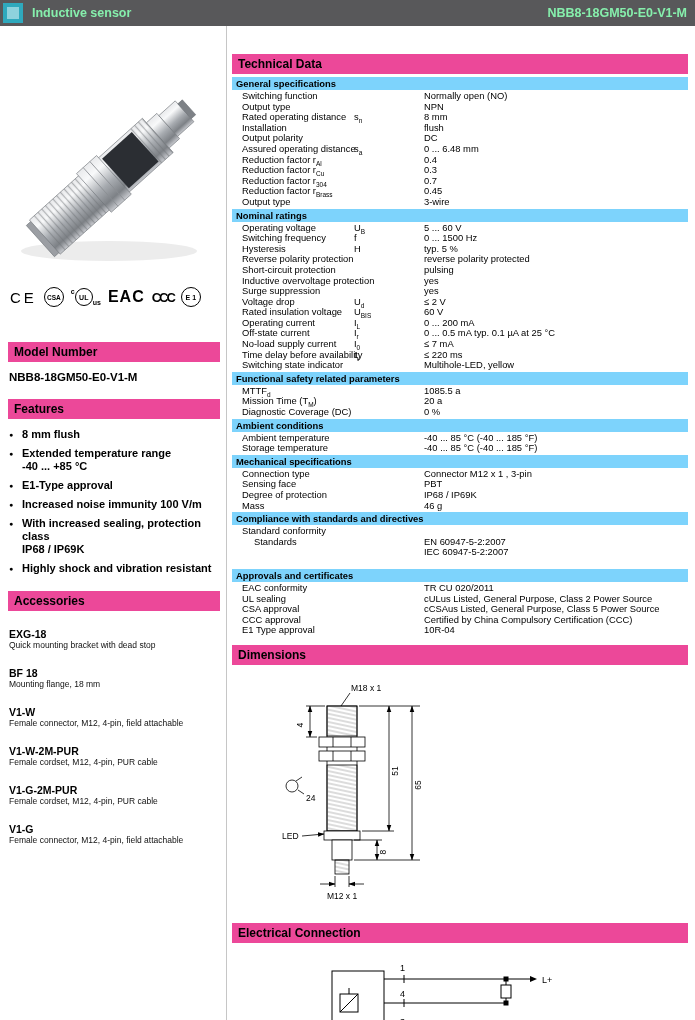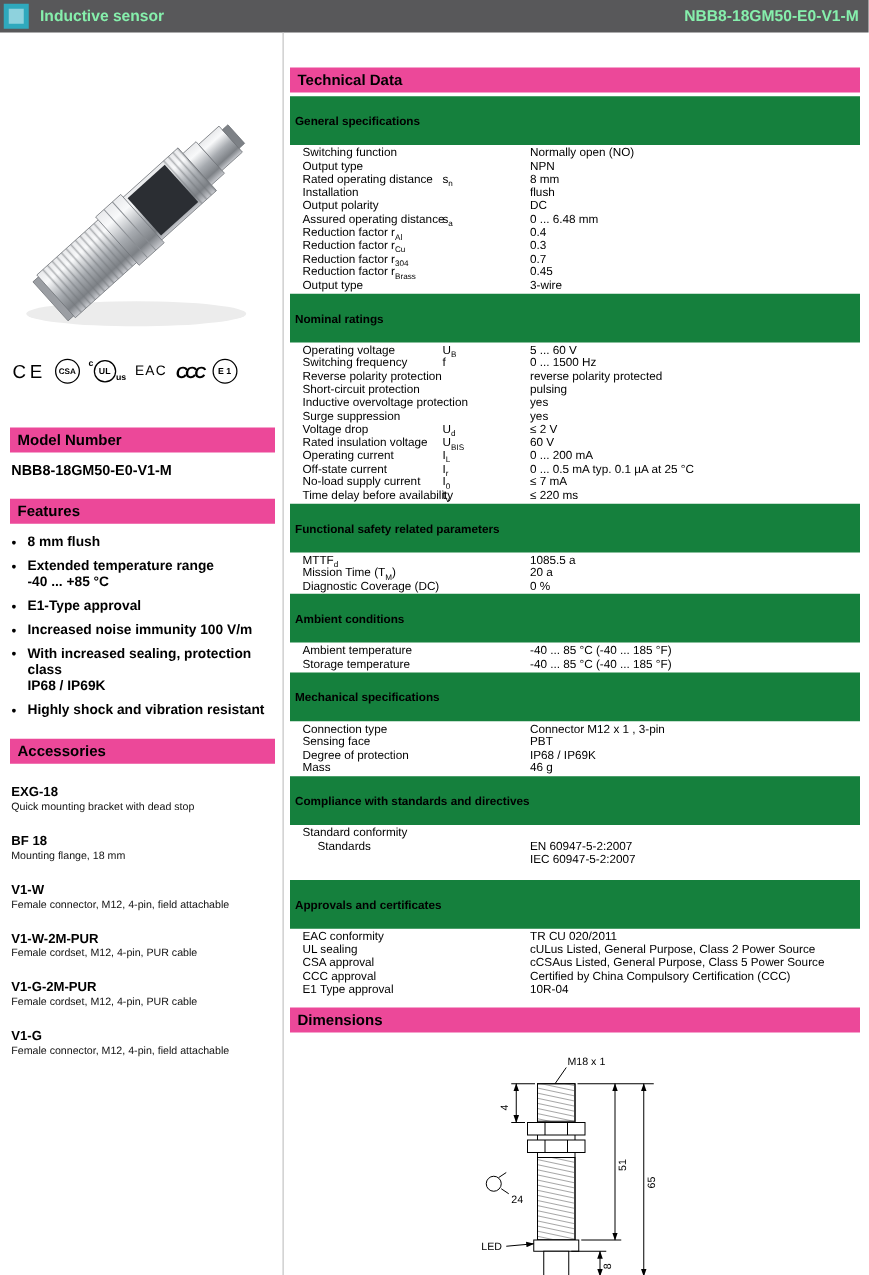--- a/index.html
+++ b/index.html
@@ -22,45 +22,45 @@
 
   
   .photo{height:228px;margin:14px 0 4px 0;display:flex;justify-content:center}
   .certs{display:flex;align-items:center;gap:7px;height:26px;margin:10px 0 32px 2px}
   .ce{font-size:15px;letter-spacing:3px;font-weight:normal}
   .logo-circle{display:inline-flex;align-items:center;justify-content:center;width:20px;height:20px;border:1.4px solid #000;border-radius:50%;font-size:6.5px;font-weight:bold;flex:none}
   .cul{display:inline-flex;align-items:center;font-size:7px;font-weight:bold}
   .cul .logo-circle{width:18px;height:18px;font-size:7px}
   .cul-pre{align-self:flex-start}
   .cul-suf{align-self:flex-end}
-  .eac{font-weight:normal;font-size:11px;letter-spacing:1px}
-  .ccc{font-weight:bold;font-size:13px;letter-spacing:-2px;font-style:italic}
+  .eac{font-weight:bold;font-size:16px;letter-spacing:1px}
+  .ccc{font-weight:bold;font-size:13px;letter-spacing:-2px;}
   .e1{border-radius:50%;font-size:7px}
   .model-value{font-weight:bold;font-size:11.5px;margin:9px 1px 16px 1px}
   .features{margin:9px 0 16px 1px}
   .feat{display:flex;font-weight:bold;font-size:11px;line-height:13px;margin-bottom:6px}
   .feat .bullet{width:13px;flex:none;font-size:7px;line-height:13px}
   .feat-text{white-space:pre-line}
   .accessories{margin:6px 0 0 1px}
   .acc-name{font-weight:bold;font-size:10.5px;margin-top:17px;line-height:12px}
   .acc-desc{font-size:8.5px;line-height:10px;color:#111}
 
   
   .td-table{margin-top:3px;font-size:9.4px}
-  .td-group{background:#15803d;font-weight:bold;padding:14px 4px;margin:1px 0;line-height:11px}
+  .td-group{background:#7dd3fc;font-weight:bold;padding:1px 4px;margin:1px 0;line-height:11px}
   .td-group.gap{margin-top:11px}
   .td-row{position:relative;display:flex;line-height:10.6px}
   .td-label{flex:none;width:192px;padding-left:10px}
   .td-label.indent2{padding-left:22px}
   .td-sym{position:absolute;left:122px;top:0}
   .td-value{flex:1;white-space:pre-line}
   sub{font-size:6.5px;line-height:0}
 
   .dims-bar{margin-top:9px}
-  .dim-wrap{display:flex;justify-content:center;padding:14px 0 10px 0}
+  .dim-wrap{display:flex;padding:14px 0 10px 0}
   .elec-wrap{display:flex;justify-content:center;padding:14px 0 0 0}
   svg text{font-family:"Liberation Sans",sans-serif}
 </style>
 </head>
 <body>
 
 <div class="page">
 
   <header class="topbar">
     <div class="brand-logo"></div>
@@ -230,20 +230,25 @@
             <span class="td-label">Operating voltage</span>
             <span class="td-sym">U<sub>B</sub></span>
             <span class="td-value">5 ... 60 V</span>
           </div>
           <div class="td-row">
             <span class="td-label">Switching frequency</span>
             <span class="td-sym">f</span>
             <span class="td-value">0 ... 1500 Hz</span>
           </div>
           <div class="td-row">
+            <span class="td-label">Hysteresis</span>
+            <span class="td-sym">H</span>
+            <span class="td-value">typ. 5 %</span>
+          </div>
+          <div class="td-row">
             <span class="td-label">Reverse polarity protection</span>
             <span class="td-value">reverse polarity protected</span>
           </div>
           <div class="td-row">
             <span class="td-label">Short-circuit protection</span>
             <span class="td-value">pulsing</span>
           </div>
           <div class="td-row">
             <span class="td-label">Inductive overvoltage protection</span>
             <span class="td-value">yes</span>
@@ -274,20 +279,24 @@
           </div>
           <div class="td-row">
             <span class="td-label">No-load supply current</span>
             <span class="td-sym">I<sub>0</sub></span>
             <span class="td-value">≤ 7 mA</span>
           </div>
           <div class="td-row">
             <span class="td-label">Time delay before availability</span>
             <span class="td-sym">t<sub>v</sub></span>
             <span class="td-value">≤ 220 ms</span>
+          </div>
+          <div class="td-row">
+            <span class="td-label">Switching state indicator</span>
+            <span class="td-value">Multihole-LED, yellow</span>
           </div>
           <div class="td-group">Functional safety related parameters</div>
           <div class="td-row">
             <span class="td-label">MTTF<sub>d</sub></span>
             <span class="td-value">1085.5 a</span>
           </div>
           <div class="td-row">
             <span class="td-label">Mission Time (T<sub>M</sub>)</span>
             <span class="td-value">20 a</span>
           </div>

